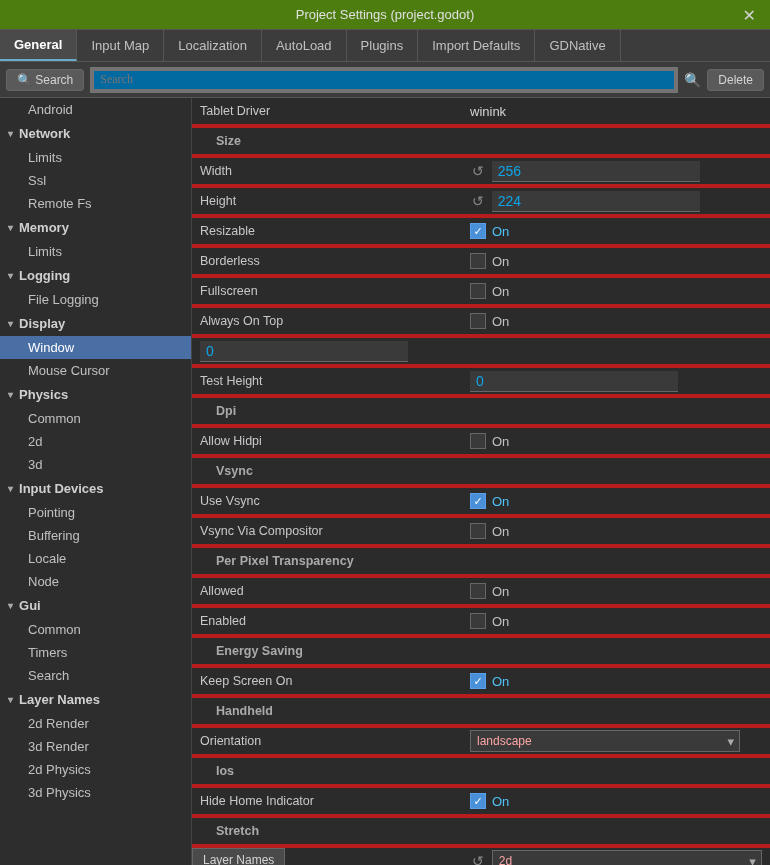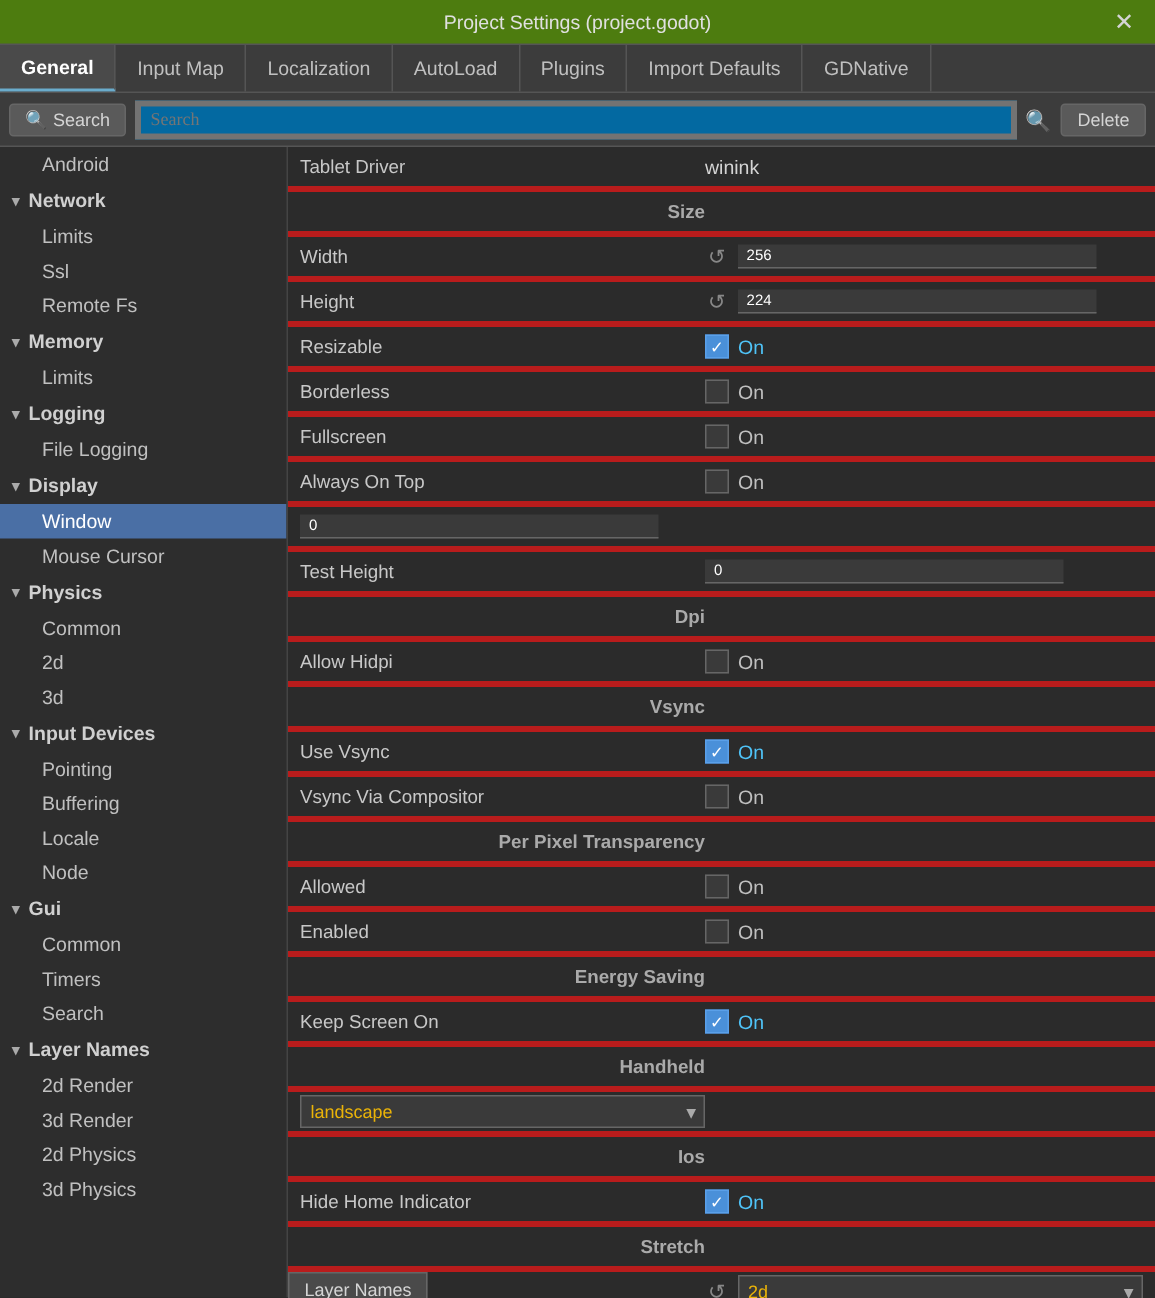--- a/index.html
+++ b/index.html
@@ -151,38 +151,38 @@
       min-height: 30px;
       padding: 0 8px;
     }
     .property-label {
       width: 270px;
       color: #c8c8c8;
       font-size: 12.5px;
       padding: 4px 0;
       flex-shrink: 0;
     }
-    .property-label.indented { padding-left: 16px; color: #aaa; font-weight: 600; text-align: right; }
+    .property-label.indented { padding-left: 16px; color: #aaa; font-weight: 600; }
     .property-value {
       flex: 1;
       display: flex;
       align-items: center;
       gap: 6px;
     }
     .tablet-driver-val {
       color: #d4d4d4;
     }
     .number-input {
       background: #3a3a3a;
       border: none;
       border-bottom: 1px solid #666;
-      color: #ffffff;
+      color: #0ea5e9;
       padding: 2px 6px;
-      font-size: 10px;
-      width: 239px;
+      font-size: 14px;
+      width: 208px;
     }
     .reset-btn {
       background: none;
       border: none;
       color: #888;
       cursor: pointer;
       font-size: 14px;
       padding: 2px;
     }
     .checkbox-on {
@@ -210,21 +210,21 @@
       height: 16px;
       background: #3a3a3a;
       border: 1px solid #666;
       flex-shrink: 0;
     }
     .on-label { color: #4fc3f7; }
     .on-label-inactive { color: #c0c0c0; }
     .dropdown-select {
       background: #3a3a3a;
       border: 1px solid #666;
-      color: #eab308;
+      color: #fca5a5;
       padding: 3px 6px;
       font-size: 12px;
       width: 270px;
       appearance: none;
       cursor: pointer;
     }
     .dropdown-wrapper {
       position: relative;
       display: flex;
       align-items: center;
@@ -441,20 +441,21 @@
         <div class="checkbox-checked"></div>
         <span class="on-label">On</span>
       </div>
     </div>
 
     <div class="property-row">
       <div class="property-label indented">Handheld</div>
     </div>
 
     <div class="property-row">
+      <div class="property-label">Orientation</div>
       <div class="property-value">
         <div class="dropdown-wrapper">
           <select class="dropdown-select">
             <option>landscape</option>
             <option>portrait</option>
             <option>sensor_landscape</option>
             <option>sensor_portrait</option>
             <option>sensor</option>
             <option>reverse_landscape</option>
             <option>reverse_portrait</option>

